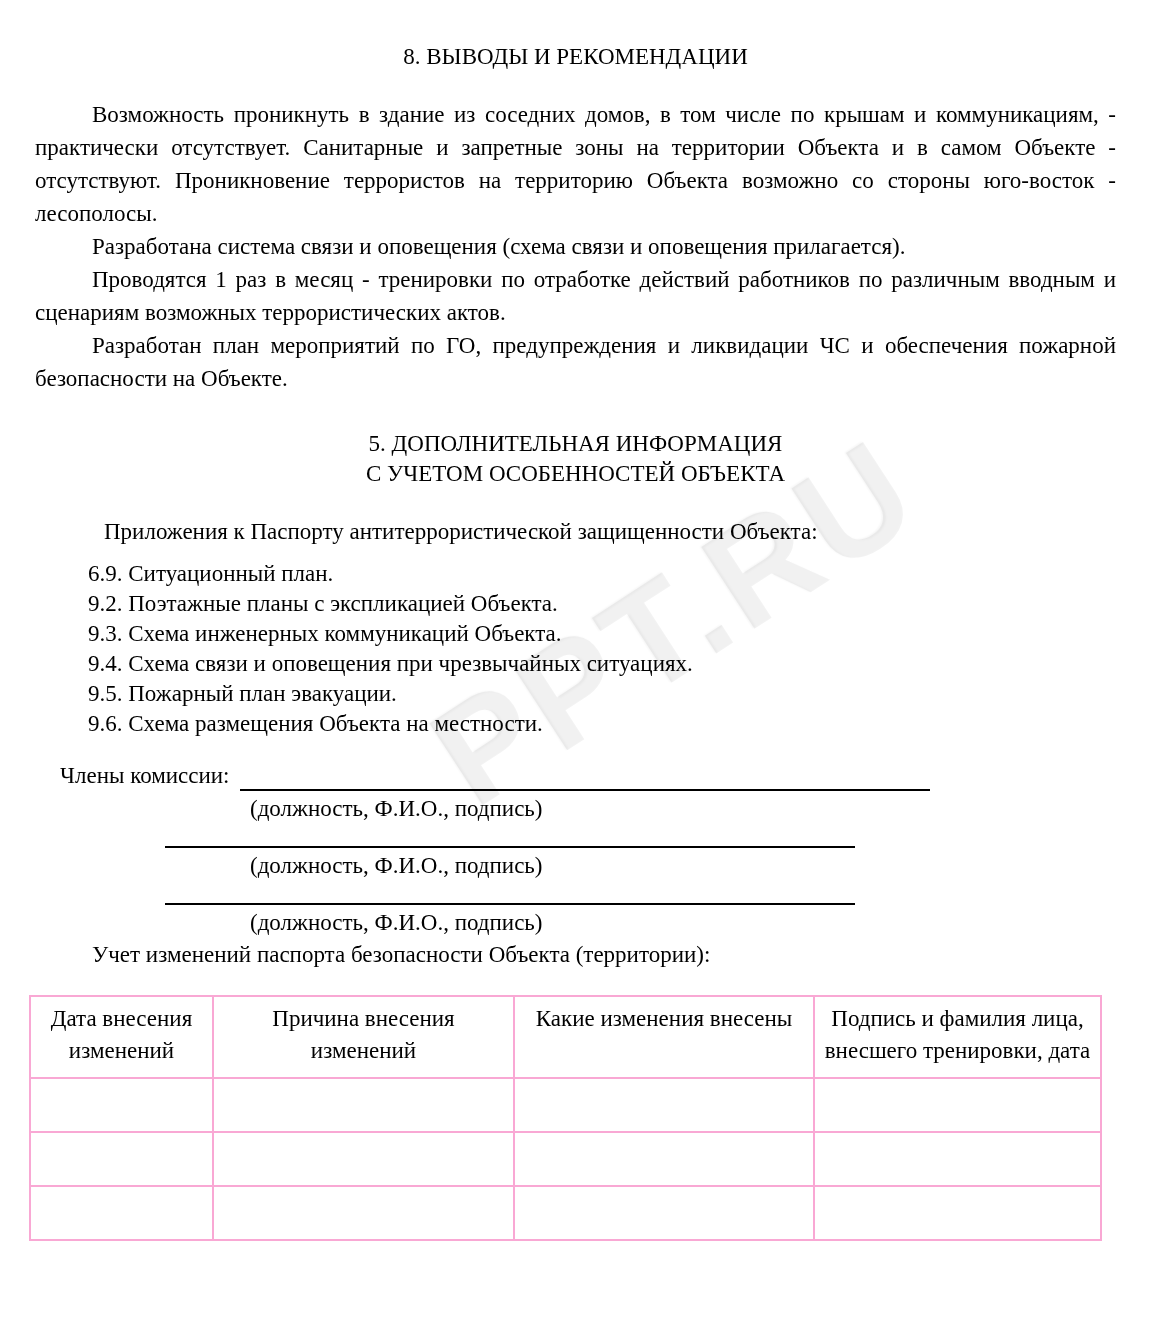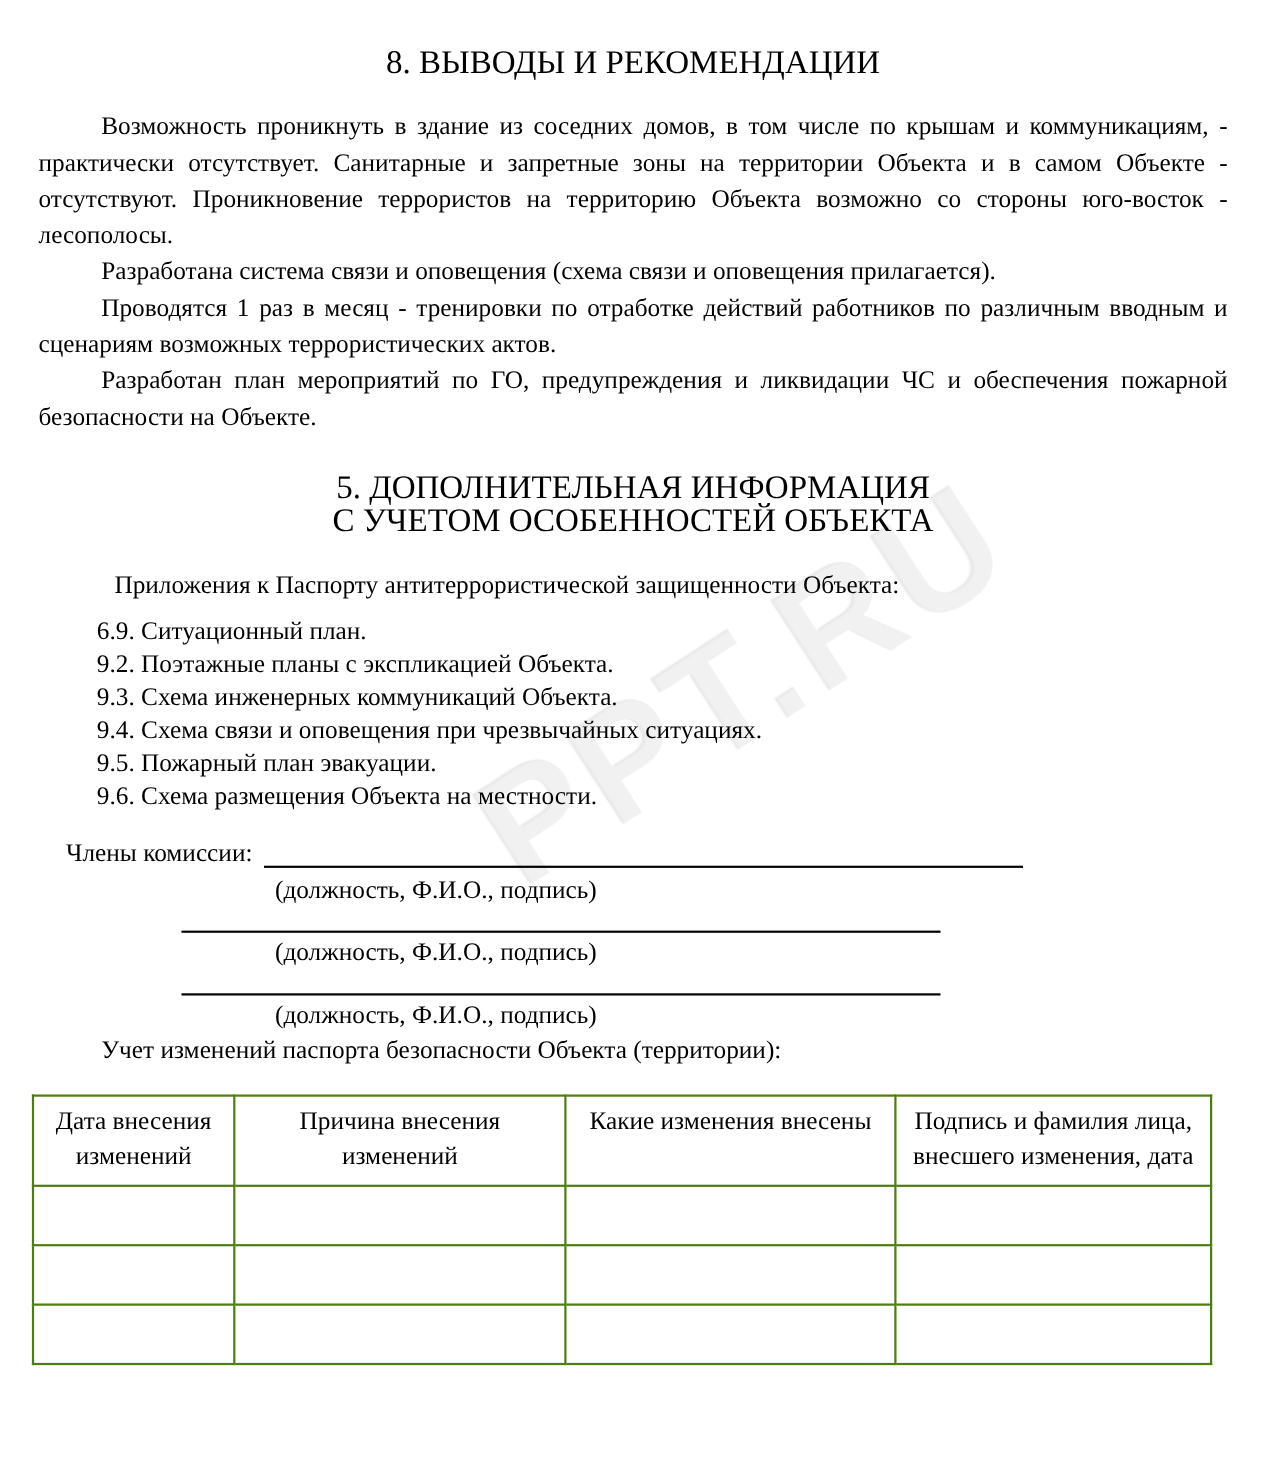--- a/index.html
+++ b/index.html
@@ -42,38 +42,39 @@
     z-index: 1;
   }
   p.body {
     margin: 0;
     text-align: justify;
     line-height: 33px;
   }
   .indent { text-indent: 57px; }
   .heading {
     font-weight: normal;
-    font-size: 30px;
+    font-size: 23px;
     text-align: center;
     margin: 30px 0 26px 0;
     line-height: 30px;
   }
   .heading-9 { margin: 34px 0 28px 0; }
   .attach-intro {
     margin: 12px;
     line-height: 30px;
     text-indent: 57px;
   }
   .attach-list .attach-item {
     line-height: 30px;
     margin-left: 53px;
   }
   .commission { margin-top: 22px; }
   .sig-row {
     display: flex;
+    align-items: flex-end;
   }
   .sig-label {
     margin-left: 25px;
     white-space: nowrap;
     line-height: 30px;
   }
   .sig-line-1 {
     width: 690px;
     border-bottom: 2px solid #000;
     height: 26px;
@@ -95,21 +96,21 @@
   }
   table.changes {
     margin-top: 24px;
     margin-left: -6px;
     width: 1071px;
     border-collapse: collapse;
     table-layout: fixed;
   }
   table.changes th,
   table.changes td {
-    border: 2px solid #4d7c0f;
+    border: 2px solid #f9a8d4;
   }
   table.changes th {
     font-weight: normal;
     font-size: 23px;
     text-align: center;
     vertical-align: top;
     padding: 6px 8px 10px 8px;
     line-height: 32px;
   }
   table.changes td.empty-cell {
@@ -170,21 +171,21 @@
         <col style="width:183px">
         <col style="width:301px">
         <col style="width:300px">
         <col style="width:287px">
       </colgroup>
       <thead>
         <tr>
           <th>Дата внесения изменений</th>
           <th>Причина внесения изменений</th>
           <th>Какие изменения внесены</th>
-          <th>Подпись и фамилия лица, внесшего изменения, дата</th>
+          <th>Подпись и фамилия лица, внесшего тренировки, дата</th>
         </tr>
       </thead>
       <tbody>
         <tr>
           <td class="empty-cell"></td>
           <td class="empty-cell"></td>
           <td class="empty-cell"></td>
           <td class="empty-cell"></td>
         </tr>
         <tr>

